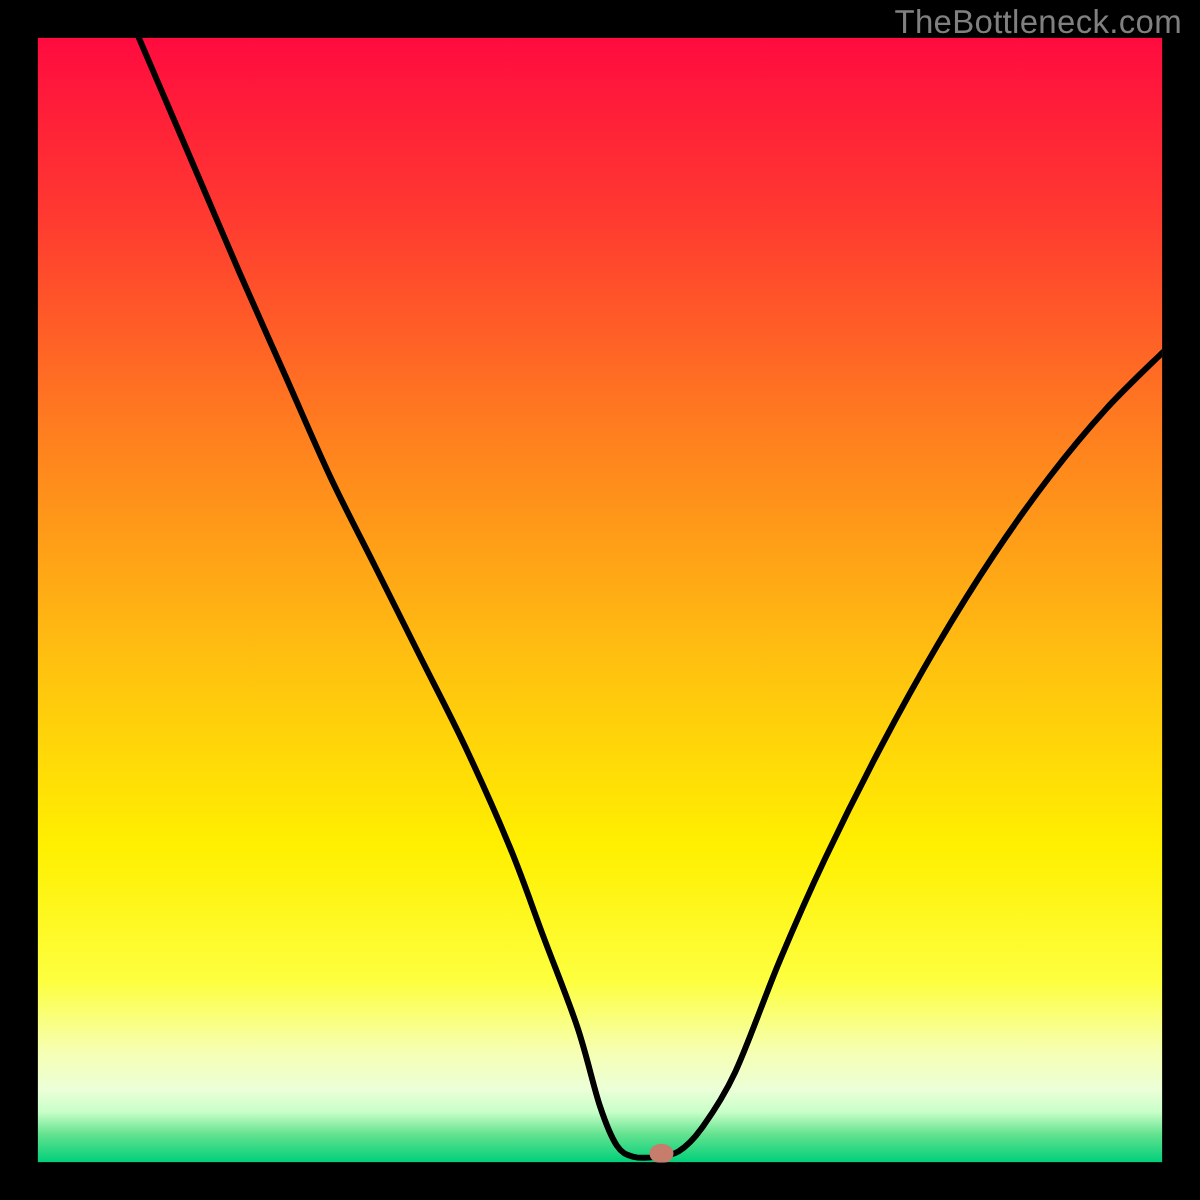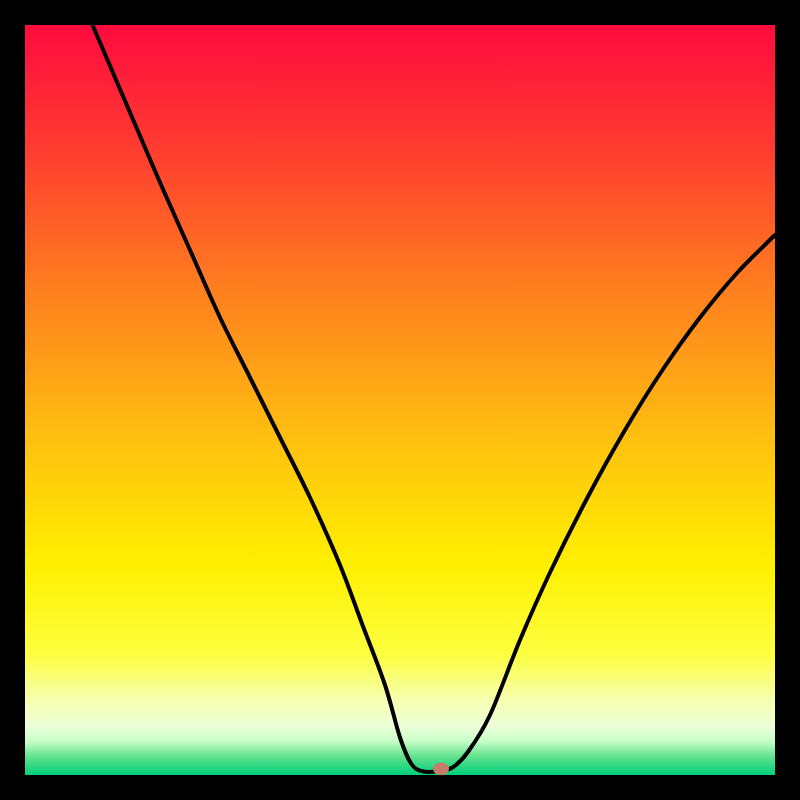--- a/index.html
+++ b/index.html
@@ -51,20 +51,21 @@
     height: 13px;
     border-radius: 50%;
     background: #c77d6c;
     transform: translate(-50%, -50%);
   }
 </style>
 </head>
 <body>
 
 <div class="frame">
+  <div class="watermark">TheBottleneck.com</div>
 
   <div class="plot-area">
     <svg class="gradient-bg" viewBox="0 0 750 750" preserveAspectRatio="none">
       <defs>
         <linearGradient id="bg-grad" x1="0" y1="0" x2="0" y2="1">
 
         <stop offset="0%" stop-color="#ff0b3f"></stop>
             <stop offset="16%" stop-color="#ff3a30"></stop>
             <stop offset="35%" stop-color="#ff7e1f"></stop>
             <stop offset="55.00000000000001%" stop-color="#ffbf10"></stop>

